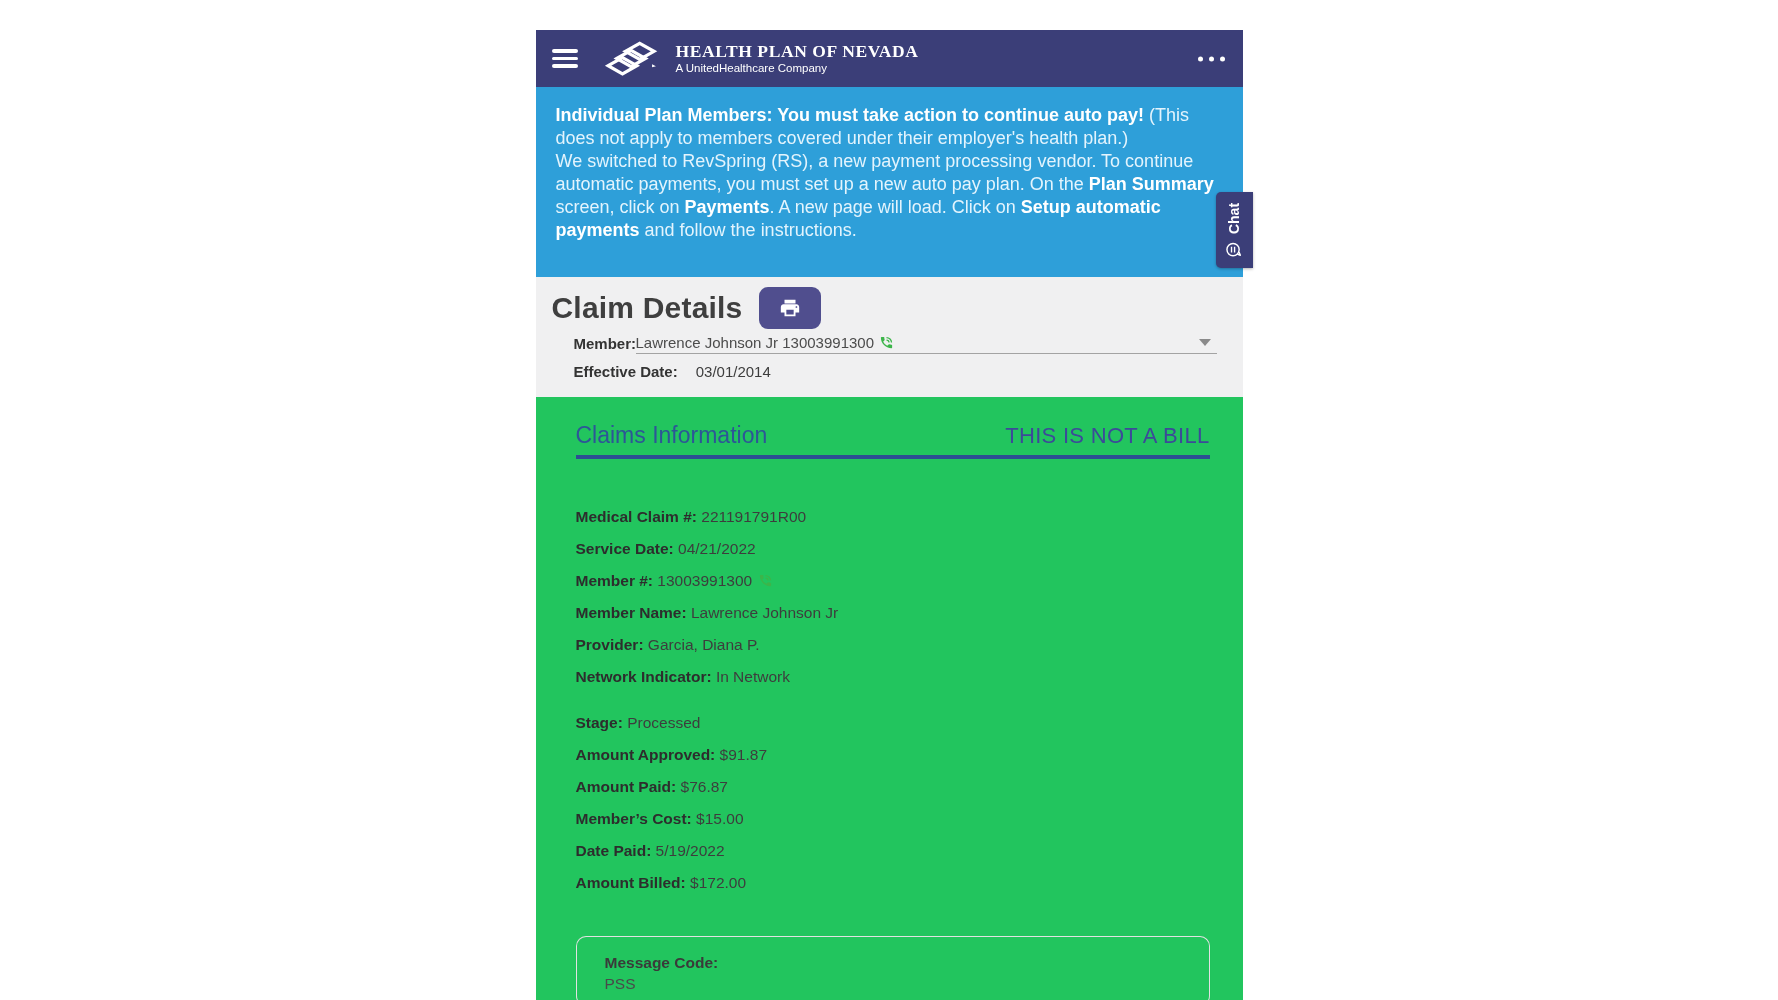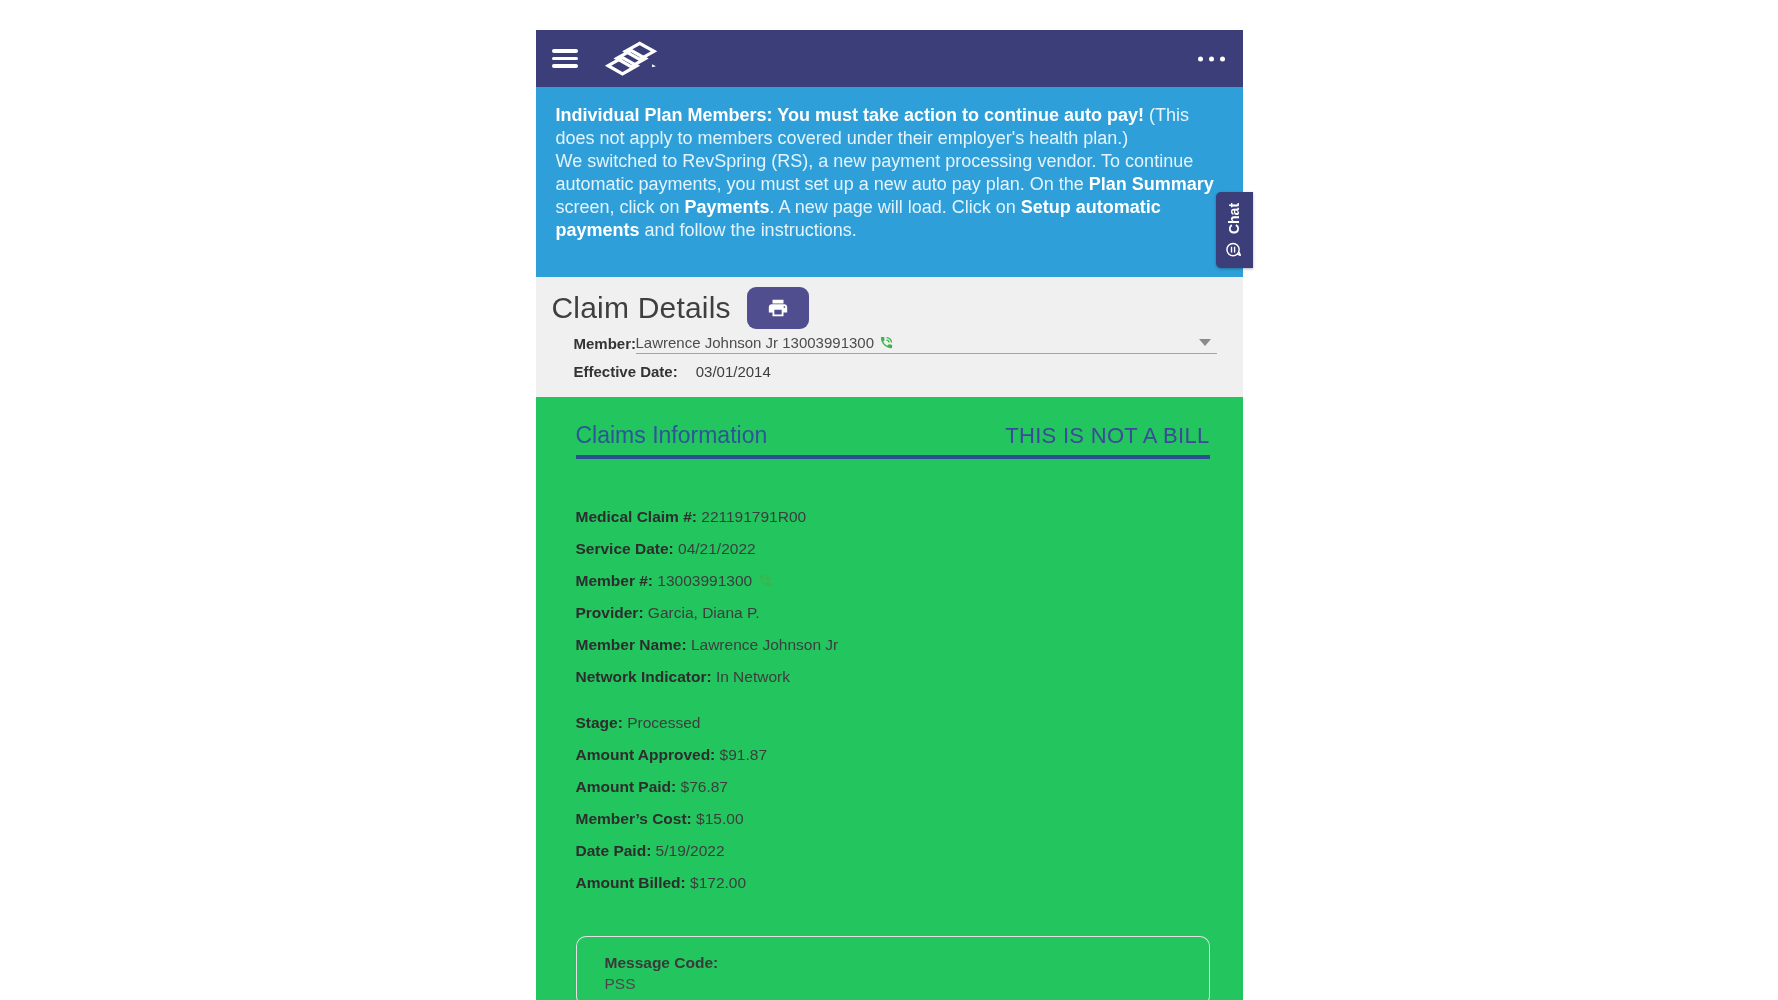--- a/index.html
+++ b/index.html
@@ -41,21 +41,21 @@
     box-shadow:0 1px 3px rgba(0,0,0,0.3); z-index:5;
   }
   .chat-inner {
     transform:rotate(-90deg); display:flex; align-items:center; gap:7px;
     white-space:nowrap; color:#ffffff; font-weight:bold; font-size:14px;
   }
 
   
   .claim-head { background:#f0f0f1; height:120px; padding:8px 16px 0 16px; }
   .title-row { display:flex; align-items:center; height:46px; }
-  .claim-title { font-size:30px; font-weight:400; color:#3f3f3f; letter-spacing:0.2px; }
+  .claim-title { font-size:30px; font-weight:700; color:#3f3f3f; letter-spacing:0.2px; }
   .print-btn {
     margin-left:16px; width:62px; height:42px; background:#504e8e; border:none;
     border-radius:9px; display:flex; align-items:center; justify-content:center;
     cursor:pointer;
   }
   .member-row { display:flex; align-items:flex-end; margin-top:3px; }
   .row-lbl { flex:none; width:84px; font-size:15px; font-weight:600; color:#333333; padding-bottom:2px;padding-left:22px; }
   .member-select {
     flex:1; margin-right:10px; border-bottom:1px solid #a3a3a3; position:relative;
     display:flex; align-items:center; gap:3px; padding:0 24px 2px 0;
@@ -104,20 +104,24 @@
         <span></span>
           <span></span>
           <span></span>
       </div>
       <svg class="logo-svg" width="62" height="42" viewBox="0 0 64 44" fill="none">
         <path d="M6 29 L21 20.5 L36 29 L21 37.5 Z" stroke="#ffffff" stroke-width="3.4"></path>
         <path d="M15 21.5 L30 13 L45 21.5 L30 30 Z" stroke="#ffffff" stroke-width="3.4"></path>
         <path d="M24 14 L39 5.5 L54 14 L39 22.5 Z" stroke="#ffffff" stroke-width="3.4"></path>
         <path d="M52 27.5 l4 2.2 l-4 1 Z" fill="#ffffff"></path>
       </svg>
+      <div class="brand">
+        <div class="brand-title">HEALTH PLAN OF NEVADA</div>
+        <div class="brand-sub">A UnitedHealthcare Company</div>
+      </div>
       <div class="more-menu">
         <i></i>
           <i></i>
           <i></i>
       </div>
     </header>
 
     <div class="banner">
       <p id="banner-text"><b>Individual Plan Members: You must take action to continue auto pay!</b><span> (This does not apply to members covered under their employer's health plan.)</span><br><span>We switched to RevSpring (RS), a new payment processing vendor. To continue automatic payments, you must set up a new auto pay plan. On the </span><b>Plan Summary</b><span> screen, click on </span><b>Payments</b><span>. A new page will load. Click on </span><b>Setup automatic payments</b><span> and follow the instructions.</span></p>
     </div>
@@ -170,22 +174,22 @@
 
       <div class="fields" id="fields">
           <div class="field-row"><b>Medical Claim #:</b><span> 221191791R00</span></div>
           <div class="field-row"><b>Service Date:</b><span> 04/21/2022</span></div>
           <div class="field-row"><b>Member #:</b><span> 13003991300</span>
   <svg class="phone-ico" width="15" height="15" viewBox="0 0 24 24">
     <path fill="#3cb54a" d="M6.62 10.79a15.05 15.05 0 0 0 6.59 6.59l2.2-2.2a1 1 0 0 1 1.05-.24c1.12.37 2.33.57 3.54.57a1 1 0 0 1 1 1V20a1 1 0 0 1-1 1C10.61 21 3 13.39 3 4a1 1 0 0 1 1-1h3.5a1 1 0 0 1 1 1c0 1.21.2 2.42.57 3.54a1 1 0 0 1-.25 1.05l-2.2 2.2z"></path>
     <path fill="#3cb54a" d="M19 12h2a9 9 0 0 0-9-9v2a7 7 0 0 1 7 7zM15 12h2a5 5 0 0 0-5-5v2a3 3 0 0 1 3 3z"></path>
   </svg>
 </div>
+          <div class="field-row"><b>Member Name:</b><span> Lawrence Johnson Jr</span></div>
           <div class="field-row"><b>Provider:</b><span> Garcia, Diana P.</span></div>
-          <div class="field-row"><b>Member Name:</b><span> Lawrence Johnson Jr</span></div>
           <div class="field-row"><b>Network Indicator:</b><span> In Network</span></div>
           <div class="field-row group-break"><b>Stage:</b><span> Processed</span></div>
           <div class="field-row"><b>Amount Approved:</b><span> $91.87</span></div>
           <div class="field-row"><b>Amount Paid:</b><span> $76.87</span></div>
           <div class="field-row"><b>Member’s Cost:</b><span> $15.00</span></div>
           <div class="field-row"><b>Date Paid:</b><span> 5/19/2022</span></div>
           <div class="field-row"><b>Amount Billed:</b><span> $172.00</span></div>
         </div>
 
       <div class="msg-card">

